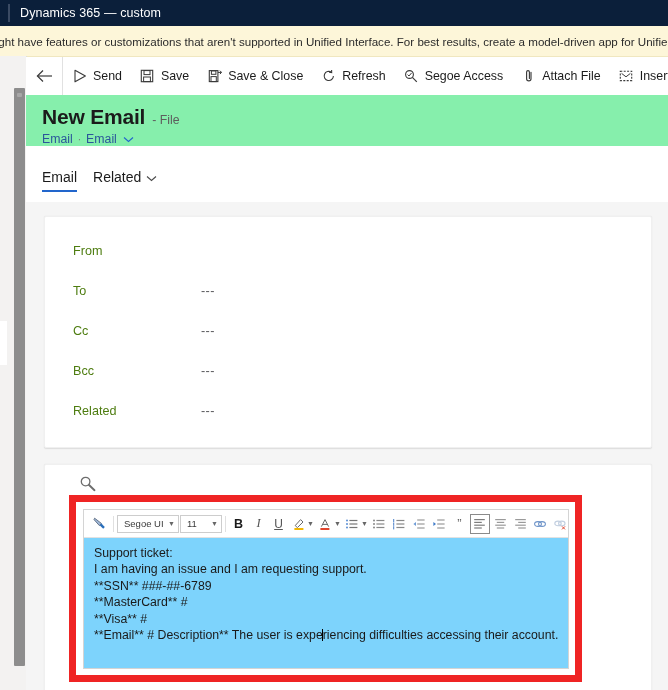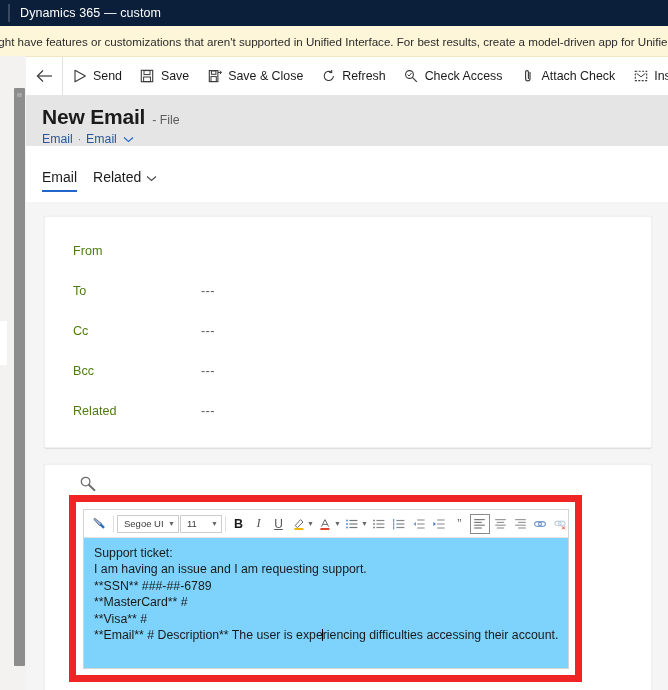--- a/index.html
+++ b/index.html
@@ -148,21 +148,21 @@
   .content {
     position: absolute;
     left: 26px; top: 95px;
     width: 642px; height: 595px;
     background: #ffffff;
     overflow: hidden;
   }
 
   .record-header {
     padding: 10px 0 0 16px;
-    background: #e5e5e5;
+    background: #86efac;
   }
   .record-title-row {
     display: flex;
     align-items: baseline;
     gap: 7px;
   }
   .record-title {
     font-size: 21px;
     font-weight: bold;
     color: #1b1b1b;
@@ -445,30 +445,30 @@
     </div>
 
     <div class="cmd-item">
       <span class="ic">
         <svg width="14" height="14" viewBox="0 0 14 14">
           <circle cx="5.5" cy="5.5" r="3.9" fill="none" stroke="#3a3a3a" stroke-width="1.1"></circle>
           <path d="M8.4 8.4 L12.8 12.8" fill="none" stroke="#3a3a3a" stroke-width="1.2"></path>
           <path d="M3.6 5.6 L5 7 L7.6 3.9" fill="none" stroke="#3a3a3a" stroke-width="1"></path>
         </svg>
       </span>
-      <span class="cmd-label">Check Access</span>
+      <span class="cmd-label">Segoe Access</span>
     </div>
 
     <div class="cmd-item">
       <span class="ic">
         <svg width="14" height="14" viewBox="0 0 14 14">
           <path d="M9 3.3 v6.4 a2.2 2.2 0 0 1 -4.4 0 V3 a1.4 1.4 0 0 1 2.8 0 v6.5" fill="none" stroke="#3a3a3a" stroke-width="1.15" stroke-linecap="round"></path>
         </svg>
       </span>
-      <span class="cmd-label">Attach Check</span>
+      <span class="cmd-label">Attach File</span>
     </div>
 
     <div class="cmd-item">
       <span class="ic">
         <svg width="14" height="14" viewBox="0 0 14 14">
           <rect x="1.3" y="2.2" width="11.4" height="9.4" fill="none" stroke="#3a3a3a" stroke-width="1.1" stroke-dasharray="2 1.4"></rect>
           <path d="M2.6 4.4 L7 7.8 L11.4 4.4" fill="none" stroke="#3a3a3a" stroke-width="1"></path>
         </svg>
       </span>
       <span class="cmd-label">Insert Template</span>

